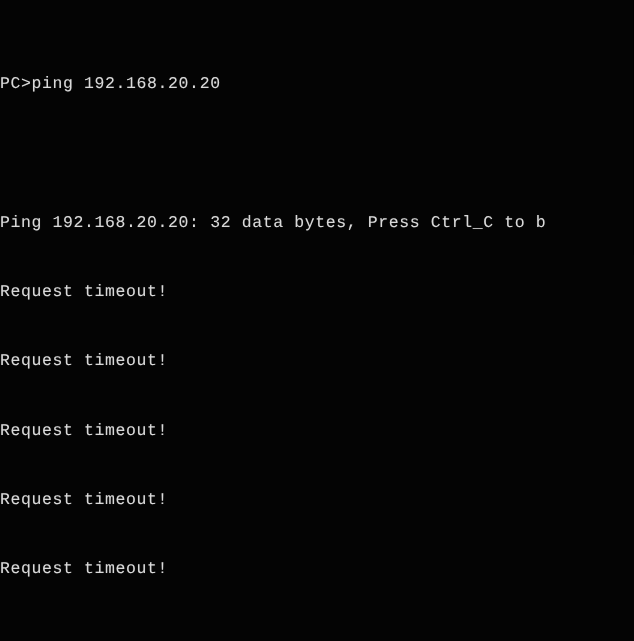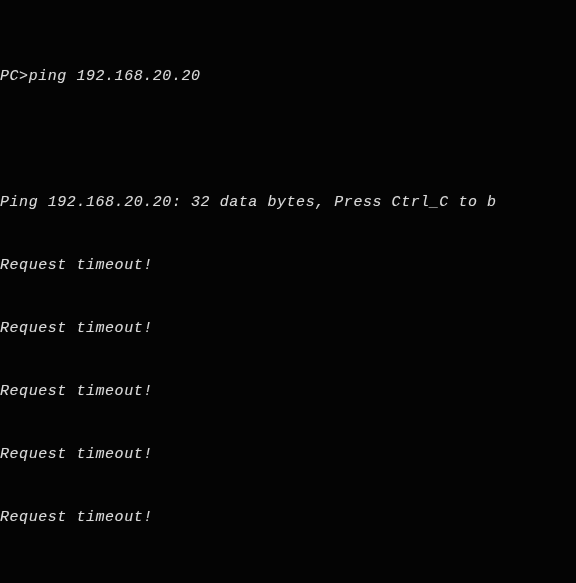--- a/index.html
+++ b/index.html
@@ -18,21 +18,20 @@
     width: 576px;
     height: 583px;
     background: #040404;
     color: #d8d8d8;
     font-family: "Liberation Mono", "DejaVu Sans Mono", monospace;
     font-size: 15px;
     line-height: 21px;
     overflow: hidden;
     white-space: pre;
     letter-spacing: 0.55px;
-    font-style: italic;
   }
   .screen {
     position: absolute;
     left: 0;
     top: 3px;
     width: 700px;
   }
   .line {
     height: 21px;
     white-space: pre;

